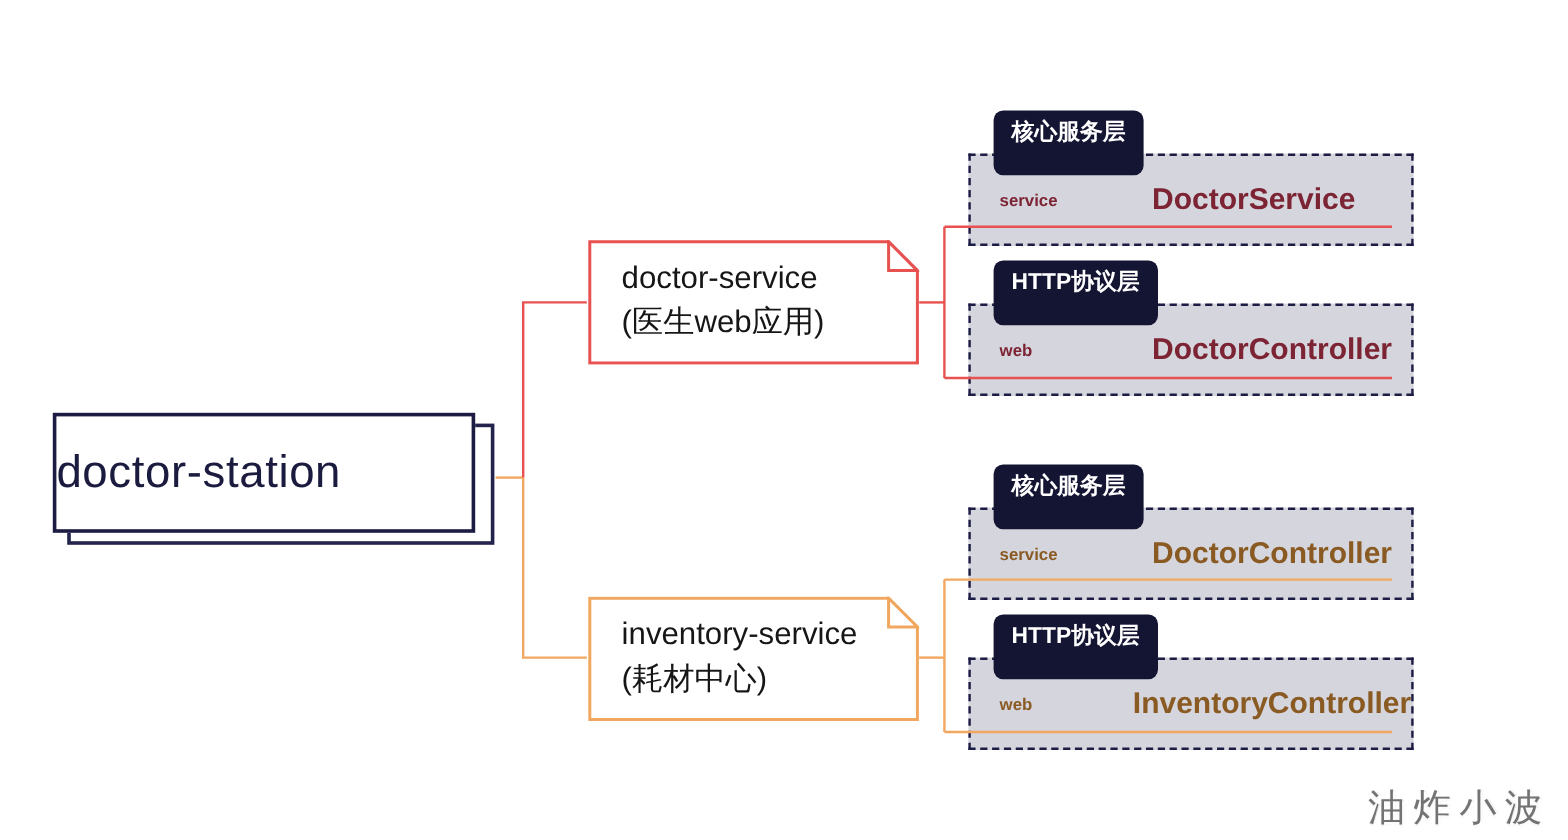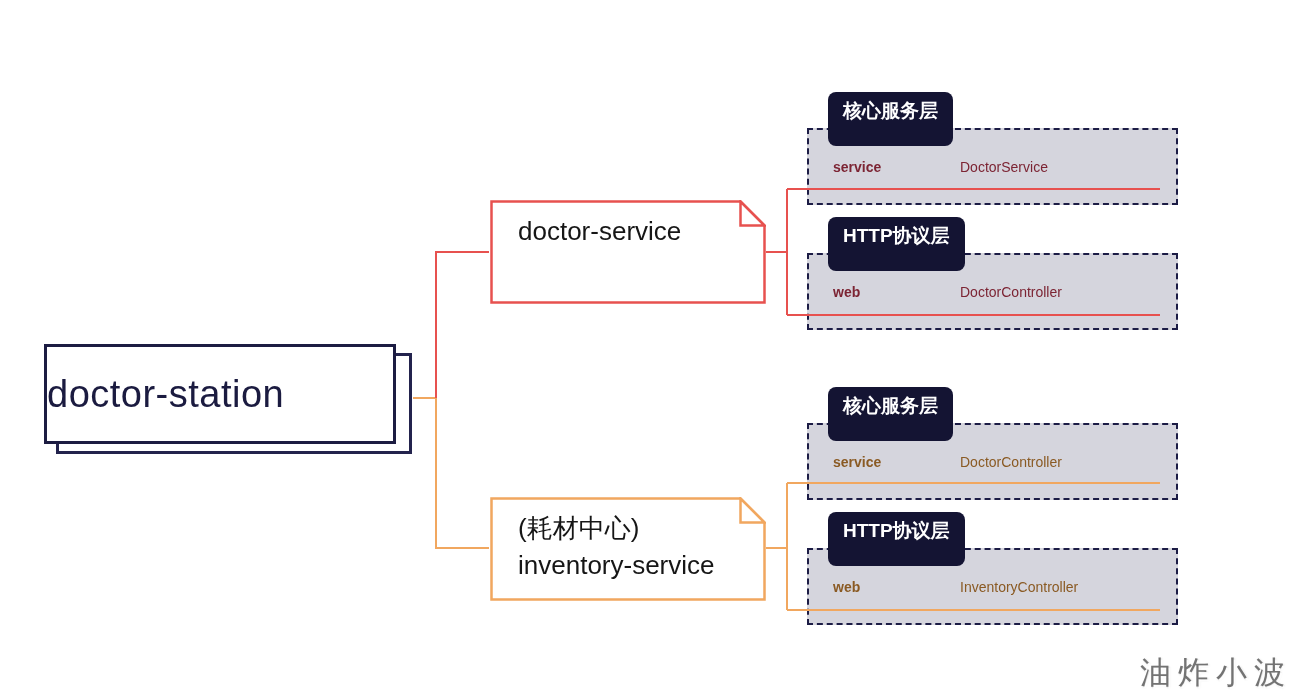--- a/index.html
+++ b/index.html
@@ -46,21 +46,21 @@
   }
   .child .box {
     position:absolute; inset:0;
     background:#d5d5dd; border:2px dashed #1c1c45;
     display:flex; align-items:center; cursor:pointer;
   }
   .child .key {
     margin-left:24px; width:127px; font-size:14px; font-weight:600;
     white-space:nowrap;
   }
-  .child .val { font-size:14px; font-weight:400; white-space:nowrap; }
+  .child .val { font-size:25px; font-weight:700; white-space:nowrap; }
   .child.red .key,  .child.red .val  { color:#7c2433; }
   .child.org .key,  .child.org .val  { color:#8a5a23; }
   .child .tag {
     position:absolute; left:21px; top:-36px; height:54px; z-index:3;
     background:#141433; border-radius:8px; padding:0 15px;
     color:#ffffff; font-size:19px; line-height:37px; font-weight:600;
     white-space:nowrap;
   }
   .child-1 { top:128px; }
   .child-2 { top:253px; }
@@ -104,31 +104,32 @@
     <span>doctor-station</span>
   </div>
 
   <div class="note note-doctor">
     <svg width="276" height="104" viewBox="0 0 276 104">
       <path d="M1.5,1.5 H250.5 L274.5,25.5 V102.5 H1.5 Z" fill="#ffffff" stroke="#e7514f" stroke-width="2.5"></path>
       <path d="M250.5,1.5 L250.5,25.5 L274.5,25.5 Z" fill="#ffffff" stroke="#e7514f" stroke-width="2.5"></path>
     </svg>
     <div class="note-text">
       <div>doctor-service</div>
+      <div>(医生web应用)</div>
     </div>
   </div>
 
   <div class="note note-inventory">
     <svg width="276" height="104" viewBox="0 0 276 104">
       <path d="M1.5,1.5 H250.5 L274.5,25.5 V102.5 H1.5 Z" fill="#ffffff" stroke="#f1a75f" stroke-width="2.5"></path>
       <path d="M250.5,1.5 L250.5,25.5 L274.5,25.5 Z" fill="#ffffff" stroke="#f1a75f" stroke-width="2.5"></path>
     </svg>
     <div class="note-text">
+      <div>inventory-service</div>
       <div>(耗材中心)</div>
-      <div>inventory-service</div>
     </div>
   </div>
 
   <div class="child child-1 red">
     <div class="tag">核心服务层</div>
     <div class="box">
       <span class="key">service</span>
       <span class="val">DoctorService</span>
     </div>
   </div>

